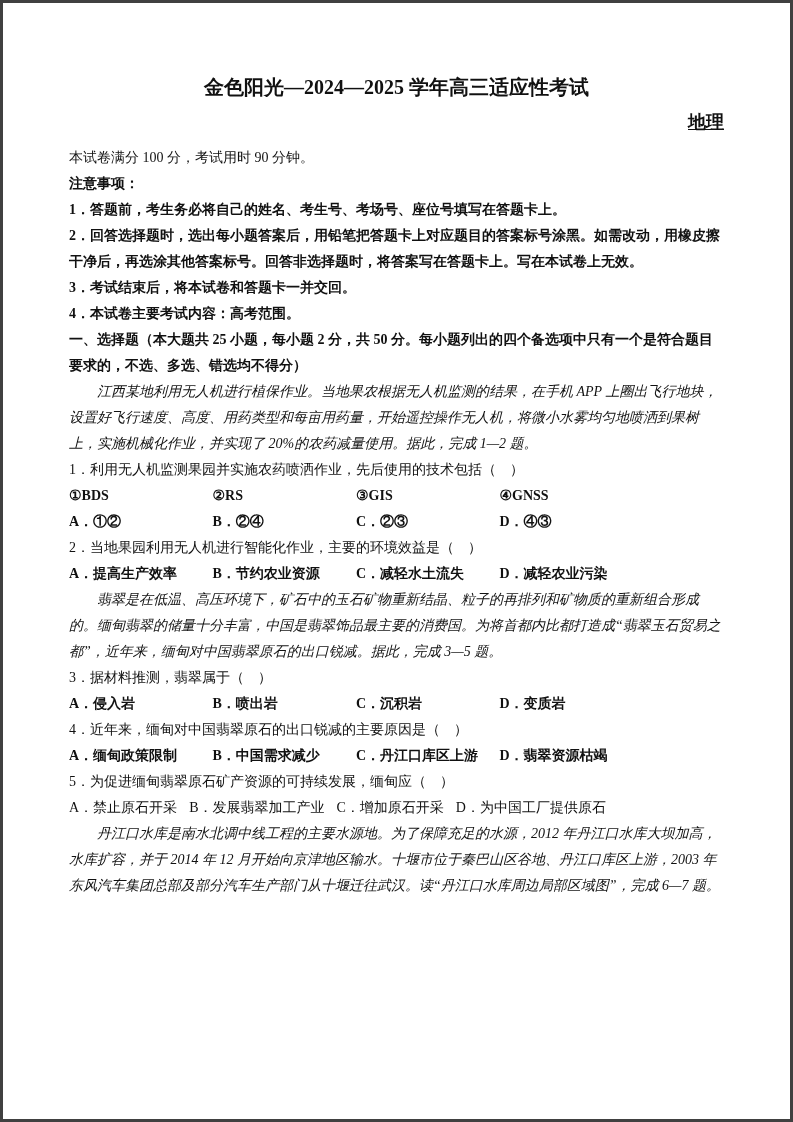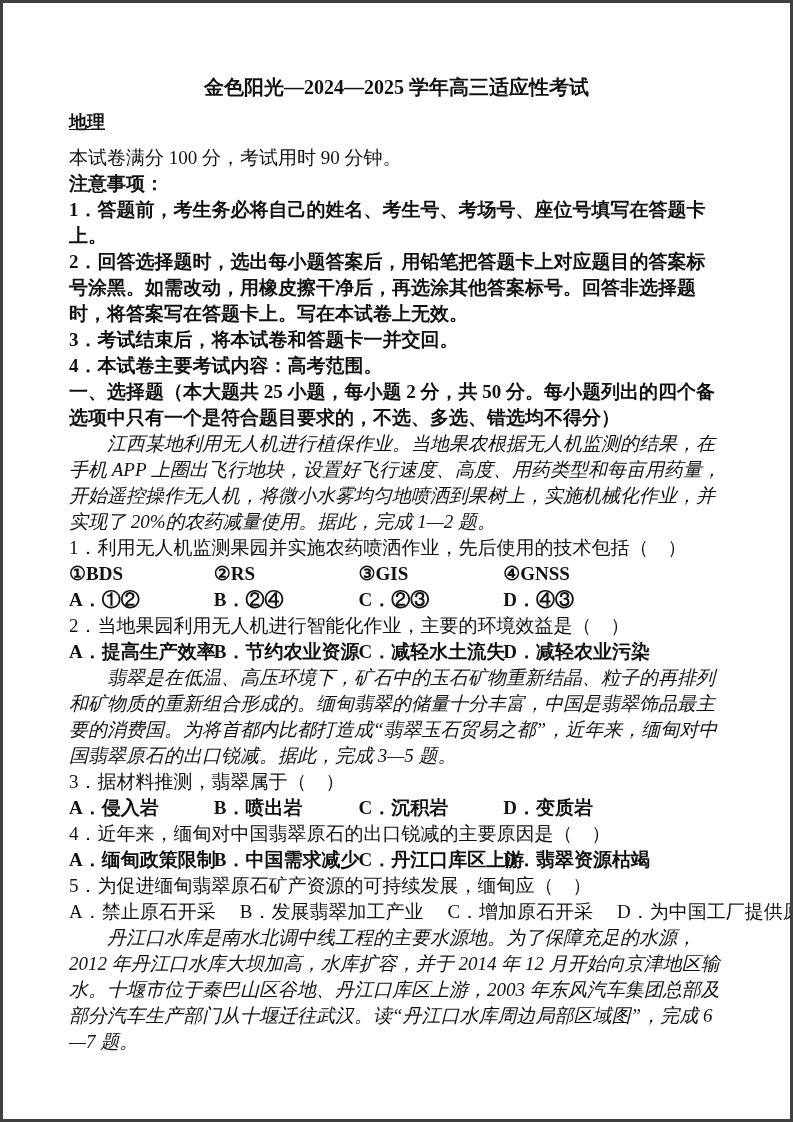--- a/index.html
+++ b/index.html
@@ -26,47 +26,47 @@
   .title {
     font-size: 20px;
     font-weight: bold;
     text-align: center;
     line-height: 28px;
     margin: 0 0 8px 0;
   }
   .subject {
     font-size: 18px;
     font-weight: bold;
-    text-align: left;
+    text-align: right;
     line-height: 26px;
     margin: 0 0 10px 0;
     text-decoration: underline;
   }
   p.line {
     margin: 0;
-    font-size: 19px;
+    font-size: 14px;
     line-height: 26px;
   }
   .bold { font-weight: bold; }
   .passage {
     font-style: italic;
     text-indent: 2em;
   }
   
   .row4 span {
     display: inline-block;
     width: 140px;
     white-space: nowrap;
     font-weight: bold;
   }
   .row4 span:last-child { width: auto; }
   
   .rowflex {
     display: flex;
-    gap: 24px;
+    gap: 12px;
   }
   .rowflex span { white-space: nowrap; }
 </style>
 </head>
 <body>
 
 <div class="page">
 
   <div class="title">金色阳光—2024—2025 学年高三适应性考试</div>
   <div class="subject">地理</div>

